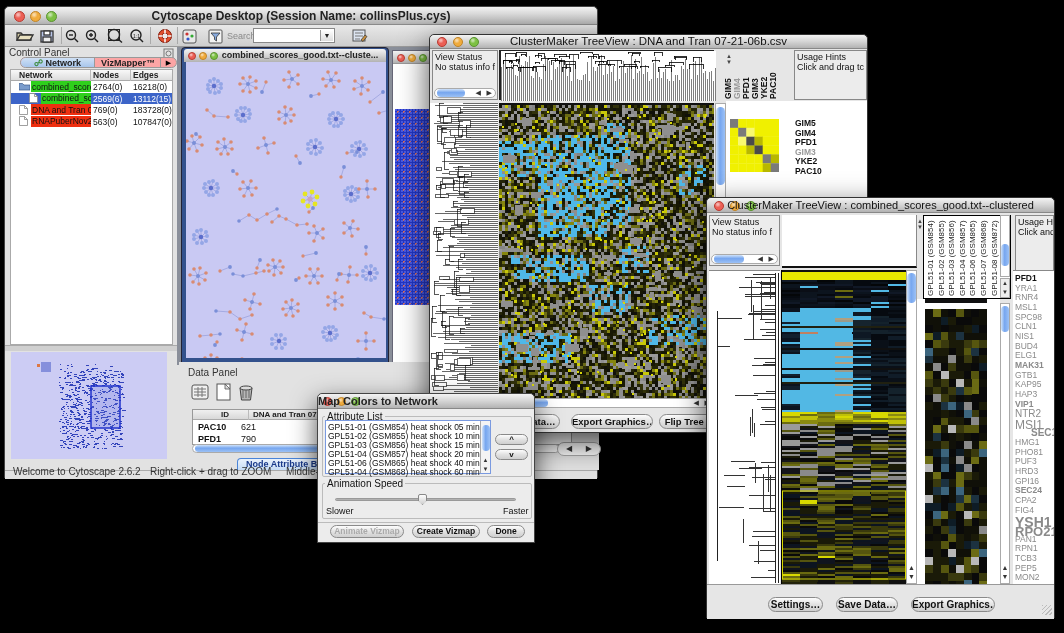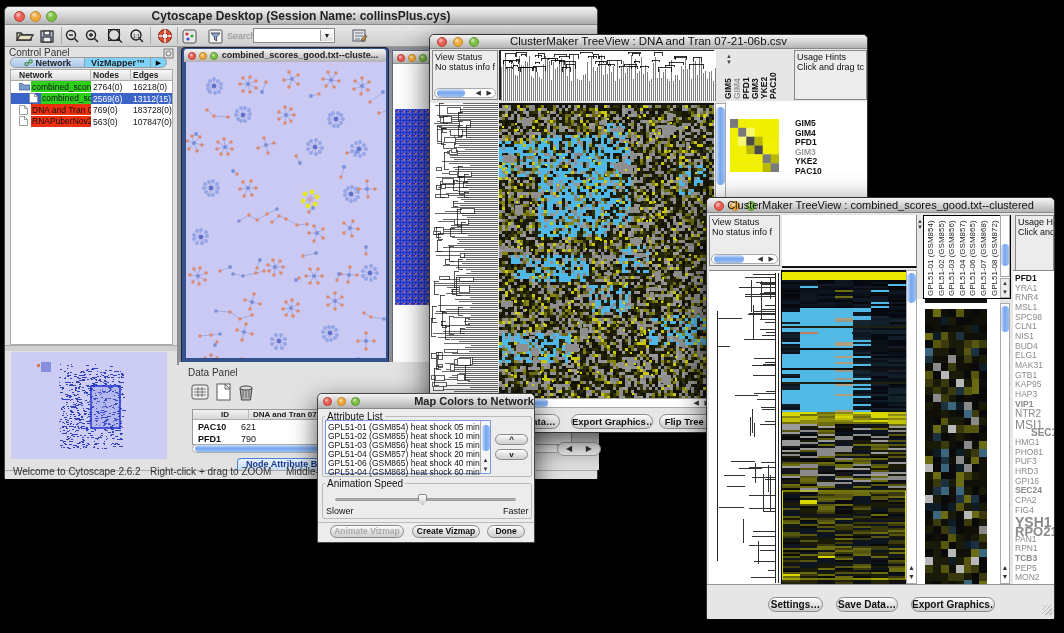--- a/index.html
+++ b/index.html
@@ -62,21 +62,21 @@
         <path d="M4 6 h8 M4 9 h8 M4 12 h5" stroke="#777" stroke-width="1"></path>
         <path d="M10 13 l4 -5 2 1.5 -4 5 z" fill="#c89040" stroke="#333" stroke-width="0.7"></path>
       </svg>
     </div>
     <div class="abs" style="left:0;top:40px;width:196px;height:423px;background:#e2e2e2">
       <div class="abs" style="left:4px;top:0px;font-size:10px;color:#333">Control Panel</div>
       <svg class="abs" style="left:158px;top:1px" width="12" height="12" xmlns="http://www.w3.org/2000/svg">
         <rect x="1" y="1" width="9" height="9" fill="none" stroke="#777"></rect>
         <circle cx="5.5" cy="5.5" r="2.5" fill="none" stroke="#777"></circle>
       </svg>
-      <div class="abs" style="left:5px;top:10px;width:157px;height:11px;border:1px solid #999;border-radius:6px;background:#7dd3fc;overflow:hidden">
+      <div class="abs" style="left:15px;top:10px;width:157px;height:11px;border:1px solid #999;border-radius:6px;background:#fca5a5;overflow:hidden">
         <div class="abs" style="left:0;top:0;width:74px;height:100%;background:linear-gradient(#cfe0f5,#a8c6ec);border-right:1px solid #999;text-align:center;font-size:9px;font-weight:bold;color:#222;line-height:10px"><span style="color:#3a8a3a">☍</span> Network</div>
         <div class="abs" style="left:74px;top:0;width:66px;height:100%;text-align:center;font-size:9px;font-weight:bold;color:#222;line-height:10px">VizMapper™</div>
         <div class="abs" style="right:0;top:0;width:16px;height:100%;border-left:1px solid #999;text-align:center;font-size:7px;line-height:10px">▶</div>
       </div>
       <div class="abs" style="left:5px;top:22px;width:163px;height:276px;background:#fff;border:1px solid #aaa">
         <div class="abs" style="left:0;top:0;width:100%;height:11px;background:linear-gradient(#f8f8f8,#ddd);border-bottom:1px solid #aaa;font-size:8.5px;font-weight:bold;color:#222">
           <span class="abs" style="left:8px">Network</span>
           <span class="abs" style="left:82px">Nodes</span>
           <span class="abs" style="left:122px">Edges</span>
           <div class="abs" style="left:79px;top:0;width:1px;height:11px;background:#bbb"></div>
@@ -868,56 +868,56 @@
     <div class="abs" style="left:306px;top:72px;width:41px;height:314px;background:#fff;border-top:1px solid #888;overflow:hidden">
       <div class="abs" style="left:2px;top:2.0px;font-size:8.5px;font-weight:bold;color:#111">PFD1</div>
       <div class="abs" style="left:2px;top:11.7px;font-size:8.5px;font-weight:normal;color:#8a8a8a">YRA1</div>
       <div class="abs" style="left:2px;top:21.3px;font-size:8.5px;font-weight:normal;color:#8a8a8a">RNR4</div>
       <div class="abs" style="left:2px;top:31.0px;font-size:8.5px;font-weight:normal;color:#8a8a8a">MSL1</div>
       <div class="abs" style="left:2px;top:40.6px;font-size:8.5px;font-weight:normal;color:#8a8a8a">SPC98</div>
       <div class="abs" style="left:2px;top:50.2px;font-size:8.5px;font-weight:normal;color:#8a8a8a">CLN1</div>
       <div class="abs" style="left:2px;top:59.9px;font-size:8.5px;font-weight:normal;color:#8a8a8a">NIS1</div>
       <div class="abs" style="left:2px;top:69.5px;font-size:8.5px;font-weight:normal;color:#8a8a8a">BUD4</div>
       <div class="abs" style="left:2px;top:79.2px;font-size:8.5px;font-weight:normal;color:#8a8a8a">ELG1</div>
-      <div class="abs" style="left:2px;top:88.9px;font-size:8.5px;font-weight:normal;color:#8a8a8a">MAK31</div>
+      <div class="abs" style="left:2px;top:88.9px;font-size:8.5px;font-weight:bold;color:#8a8a8a">MAK31</div>
       <div class="abs" style="left:2px;top:98.5px;font-size:8.5px;font-weight:normal;color:#8a8a8a">GTB1</div>
       <div class="abs" style="left:2px;top:108.2px;font-size:8.5px;font-weight:normal;color:#8a8a8a">KAP95</div>
       <div class="abs" style="left:2px;top:117.8px;font-size:8.5px;font-weight:normal;color:#8a8a8a">HAP3</div>
       <div class="abs" style="left:2px;top:127.5px;font-size:8.5px;font-weight:bold;color:#8a8a8a">VIP1</div>
       <div class="abs" style="left:2px;top:137.1px;font-size:10px;font-weight:normal;color:#8a8a8a">NTR2</div>
       <div class="abs" style="left:2px;top:146.8px;font-size:12px;font-weight:normal;color:#8a8a8a">MSI1</div>
       <div class="abs" style="left:18px;top:156.4px;font-size:10px;font-weight:bold;color:#8a8a8a">SEC1</div>
       <div class="abs" style="left:2px;top:166.1px;font-size:8.5px;font-weight:normal;color:#8a8a8a">HMG1</div>
       <div class="abs" style="left:2px;top:175.7px;font-size:8.5px;font-weight:normal;color:#8a8a8a">PHO81</div>
       <div class="abs" style="left:2px;top:185.3px;font-size:8.5px;font-weight:normal;color:#8a8a8a">PUF3</div>
       <div class="abs" style="left:2px;top:195.0px;font-size:8.5px;font-weight:normal;color:#8a8a8a">HRD3</div>
       <div class="abs" style="left:2px;top:204.7px;font-size:8.5px;font-weight:normal;color:#8a8a8a">GPI16</div>
       <div class="abs" style="left:2px;top:214.3px;font-size:8.5px;font-weight:bold;color:#8a8a8a">SEC24</div>
       <div class="abs" style="left:2px;top:224.0px;font-size:8.5px;font-weight:normal;color:#8a8a8a">CPA2</div>
       <div class="abs" style="left:2px;top:233.6px;font-size:8.5px;font-weight:normal;color:#8a8a8a">FIG4</div>
       <div class="abs" style="left:2px;top:243.2px;font-size:14px;font-weight:bold;color:#8a8a8a">YSH1</div>
       <div class="abs" style="left:2px;top:252.9px;font-size:13px;font-weight:bold;color:#8a8a8a">RPO21</div>
       <div class="abs" style="left:2px;top:262.6px;font-size:8.5px;font-weight:normal;color:#8a8a8a">PAN1</div>
       <div class="abs" style="left:2px;top:272.2px;font-size:8.5px;font-weight:normal;color:#8a8a8a">RPN1</div>
-      <div class="abs" style="left:2px;top:281.9px;font-size:8.5px;font-weight:bold;color:#8a8a8a">TCB3</div>
+      <div class="abs" style="left:2px;top:281.9px;font-size:8.5px;font-weight:normal;color:#8a8a8a">TCB3</div>
       <div class="abs" style="left:2px;top:291.5px;font-size:8.5px;font-weight:normal;color:#8a8a8a">PEP5</div>
       <div class="abs" style="left:2px;top:301.2px;font-size:8.5px;font-weight:normal;color:#8a8a8a">MON2</div>
     </div>
     <div class="abs" style="left:0;top:386px;width:100%;height:35px;background:#e6e6e6;border-top:1px solid #999"></div>
     <div style="position:absolute;left:61px;top:399px;width:55px;height:15px;border-radius:7.5px;background:linear-gradient(#fdfdfd,#e2e2e2 50%,#cfcfcf);border:1px solid #8a8a8a;box-sizing:border-box;text-align:center;font-size:10px;font-weight:bold;color:#111;line-height:13px;white-space:nowrap;overflow:hidden">Settings…</div>
     <div style="position:absolute;left:129px;top:399px;width:62px;height:15px;border-radius:7.5px;background:linear-gradient(#fdfdfd,#e2e2e2 50%,#cfcfcf);border:1px solid #8a8a8a;box-sizing:border-box;text-align:center;font-size:10px;font-weight:bold;color:#111;line-height:13px;white-space:nowrap;overflow:hidden">Save Data…</div>
     <div style="position:absolute;left:204px;top:399px;width:84px;height:15px;border-radius:7.5px;background:linear-gradient(#fdfdfd,#e2e2e2 50%,#cfcfcf);border:1px solid #8a8a8a;box-sizing:border-box;text-align:center;font-size:10px;font-weight:bold;color:#111;line-height:13px;white-space:nowrap;overflow:hidden">Export Graphics…</div>
     <div class="abs" style="right:2px;bottom:2px;width:10px;height:10px;background:repeating-linear-gradient(135deg,#bbb 0 1px,transparent 1px 3px)"></div>
   </div>
 <div class="win" style="left:317px;top:393px;width:218px;height:150px;background:#ececec;border:1px solid #444;border-radius:5px 5px 0 0;box-shadow:0 10px 26px rgba(0,0,0,.7)">
     <div class="abs" style="left:0;top:0;width:100%;height:15px;background:linear-gradient(#f3f3f3,#d8d8d8 45%,#bdbdbd 85%,#b2b2b2);border-radius:5px 5px 0 0;border-bottom:1px solid #888">
       <div style="position:absolute;left:5px;top:3px;width:9.0px;height:9.0px;border-radius:50%;background:radial-gradient(circle at 35% 30%, #fff8 10%, transparent 40%),#ec5f55;border:1px solid #b83c33;box-sizing:border-box"></div>
       <div style="position:absolute;left:19px;top:3px;width:9.0px;height:9.0px;border-radius:50%;background:radial-gradient(circle at 35% 30%, #fff8 10%, transparent 40%),#f0ab3c;border:1px solid #c08428;box-sizing:border-box"></div>
       <div style="position:absolute;left:33px;top:3px;width:9.0px;height:9.0px;border-radius:50%;background:radial-gradient(circle at 35% 30%, #fff8 10%, transparent 40%),#7dc043;border:1px solid #5a9430;box-sizing:border-box"></div>
-      <div class="abs" style="left:0;top:1px;width:100%;text-align:right;font-size:11px;font-weight:bold;color:#222">Map Colors to Network</div>
+      <div class="abs" style="left:0;top:1px;width:100%;text-align:left;font-size:11px;font-weight:bold;color:#222">Map Colors to Network</div>
     </div>
     <div class="abs" style="left:4px;top:22px;width:210px;height:61px;border:1px solid #bbb;border-radius:2px"></div>
     <div class="abs" style="left:7px;top:17px;font-size:10px;color:#111;background:#ececec;padding:0 2px">Attribute List</div>
     <div class="abs" style="left:7px;top:26px;width:166px;height:54px;background:#fff;border:1px solid #7a9ae0">
       <div class="abs" style="left:2px;top:1px;font-size:8.5px;color:#111;white-space:nowrap">GPL51-01 (GSM854) heat shock 05 min</div>
       <div class="abs" style="left:2px;top:10px;font-size:8.5px;color:#111;white-space:nowrap">GPL51-02 (GSM855) heat shock 10 min</div>
       <div class="abs" style="left:2px;top:19px;font-size:8.5px;color:#111;white-space:nowrap">GPL51-03 (GSM856) heat shock 15 min</div>
       <div class="abs" style="left:2px;top:28px;font-size:8.5px;color:#111;white-space:nowrap">GPL51-04 (GSM857) heat shock 20 min</div>
       <div class="abs" style="left:2px;top:37px;font-size:8.5px;color:#111;white-space:nowrap">GPL51-06 (GSM865) heat shock 40 min</div>
       <div class="abs" style="left:2px;top:46px;font-size:8.5px;color:#111;white-space:nowrap">GPL51-04 (GSM868) heat shock 60 min</div>

